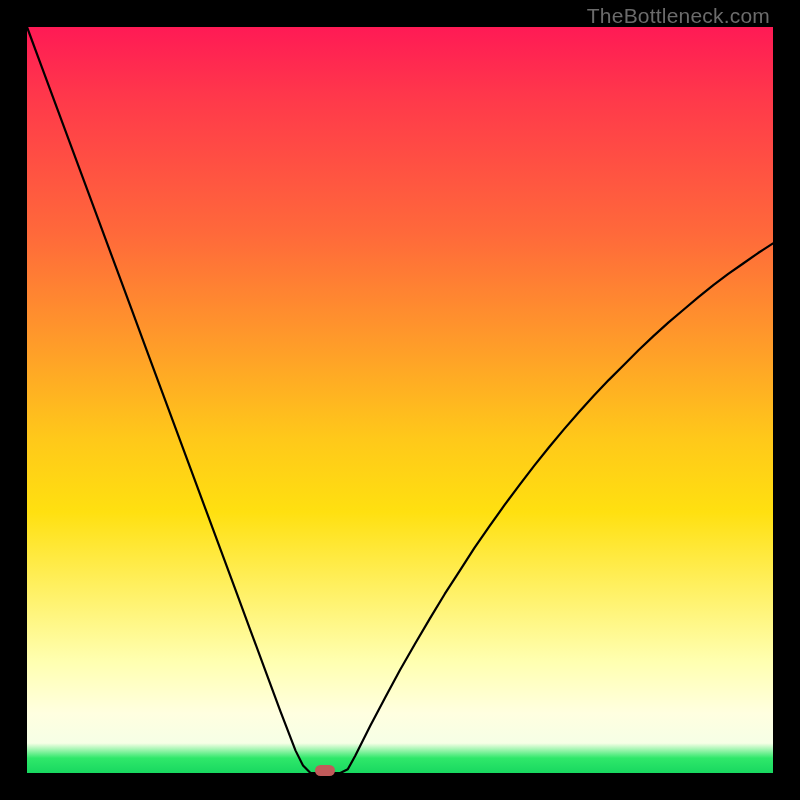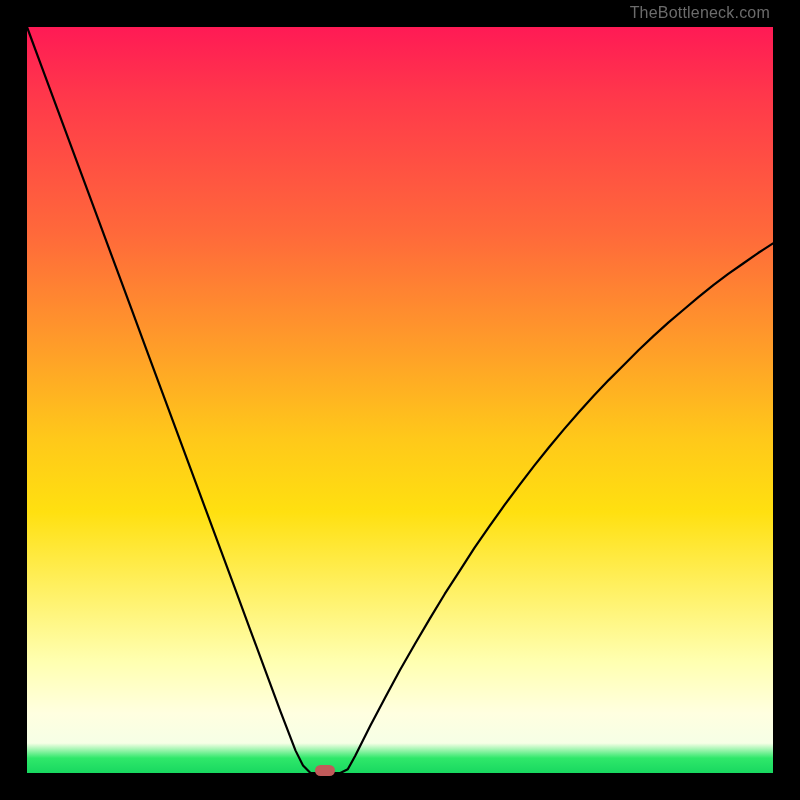--- a/index.html
+++ b/index.html
@@ -38,21 +38,21 @@
       #f6ffe6 96%,
       #2fe86a 98%,
       #18d860 100%
     );
   }
   .watermark {
     position: absolute;
     top: 4px;
     right: 30px;
     color: #6b6b6b;
-    font-size: 16px;
+    font-size: 21px;
     letter-spacing: 0.2px;
     font-weight: 500;
     user-select: none;
   }
   svg.curve {
     position: absolute;
     left: 0;
     top: 0;
     width: 746px;
     height: 746px;

